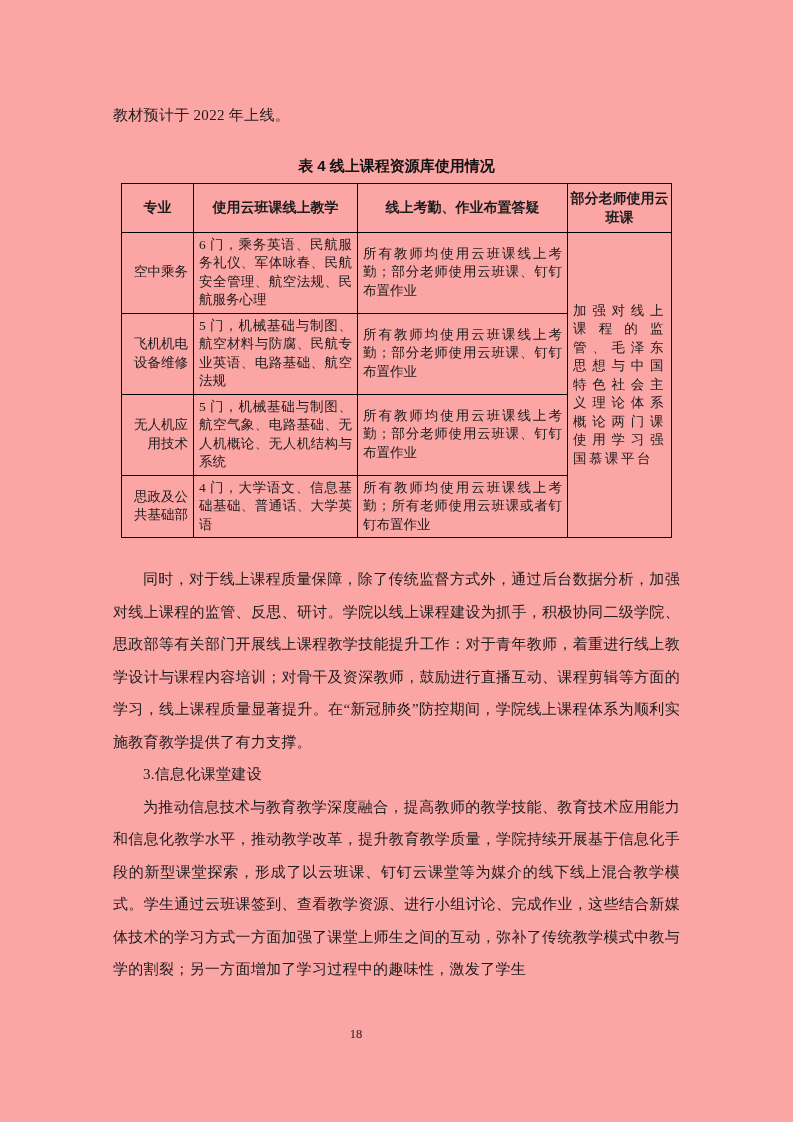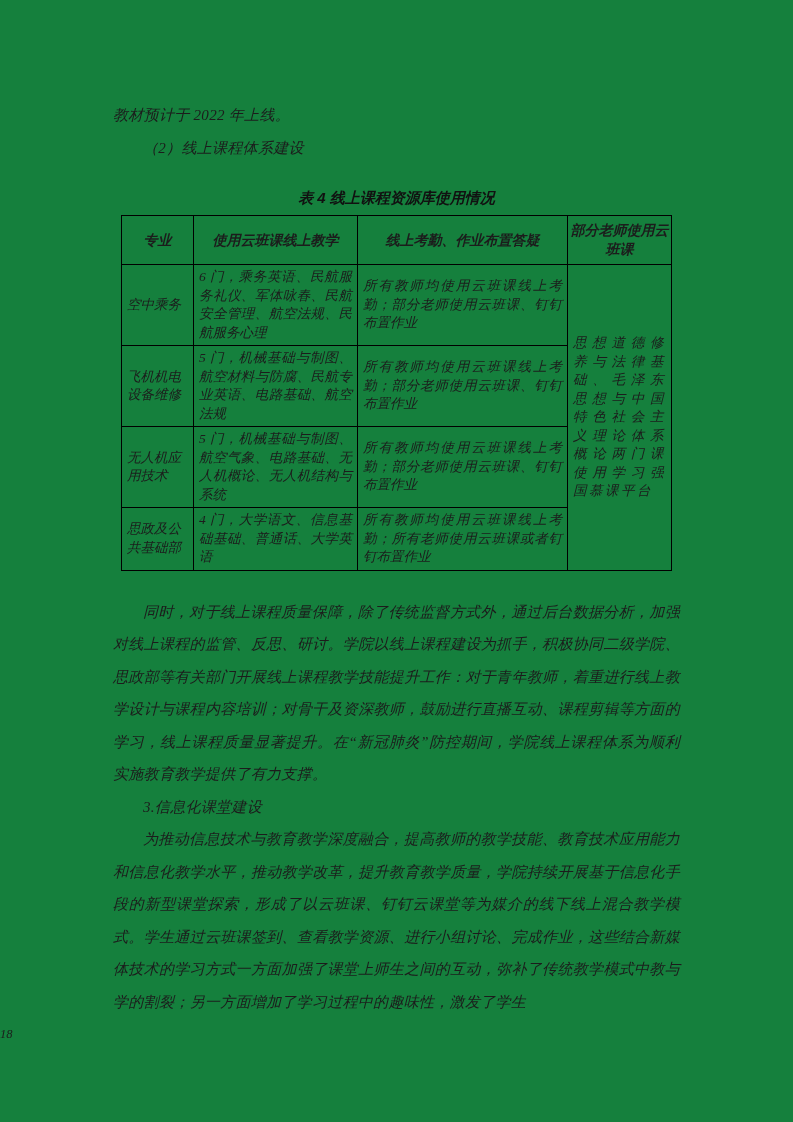--- a/index.html
+++ b/index.html
@@ -1,23 +1,22 @@
 <!DOCTYPE html>
 <html><head>
 <meta charset="utf-8">
 <style>
   html,body { margin:0; padding:0; background:#ffffff; }
   .page {
     position:relative;
     width:793px; height:1122px;
-    background:#15803d;
+    background:#fca5a5;
     font-family:"Liberation Serif","DejaVu Serif",serif;
     color:#1c1c1c;
     overflow:hidden;
-    font-style:italic;
   }
   .content {
     position:absolute;
     left:113px; top:99px;
     width:567px;
   }
   .para {
     margin:0;
     font-size:15px;
     line-height:32.5px;
@@ -51,48 +50,48 @@
     word-break:break-all;
   }
   table.usage th {
     font-family:"Liberation Sans","DejaVu Sans",sans-serif;
     font-weight:bold;
     font-size:14px;
     line-height:19px;
     text-align:center;
     padding:5px 2px;
   }
-  td.cell-major { text-align:left; padding:3px 3px; }
+  td.cell-major { text-align:right; padding:3px 3px; }
   td.cell-courses { text-align:justify; text-justify:inter-ideograph; }
   td.cell-attendance { text-align:justify; text-justify:inter-ideograph; }
   td.cell-resource {
     text-align:justify;
     text-justify:inter-ideograph;
     letter-spacing:2.5px;
     line-height:25px;
     padding:4px 8px;
   }
   .after-table { margin-top:25px; }
   .page-number {
     position:absolute;
     left:0; top:1027px;
     width:712px;
+    text-align:center;
     font-size:12.5px;
     color:#1c1c1c;
   }
 </style>
 </head>
 <body>
 
 <div class="page">
   <div class="content">
 
     <p class="para">教材预计于 2022 年上线。</p>
 
-    <p class="para indent">（2）线上课程体系建设</p>
 
 
     <div class="table-caption">表 4 线上课程资源库使用情况</div>
 
     <table class="usage">
       <colgroup>
         <col style="width:72px">
         <col style="width:164px">
         <col style="width:210px">
         <col style="width:104px">
@@ -103,21 +102,21 @@
           <th>使用云班课线上教学</th>
           <th>线上考勤、作业布置答疑</th>
           <th>部分老师使用云班课</th>
         </tr>
       </thead>
       <tbody>
         <tr>
           <td class="cell-major">空中乘务</td>
           <td class="cell-courses">6 门，乘务英语、民航服务礼仪、军体咏春、民航安全管理、航空法规、民航服务心理</td>
           <td class="cell-attendance">所有教师均使用云班课线上考勤；部分老师使用云班课、钉钉布置作业</td>
-          <td class="cell-resource" rowspan="4">思想道德修养与法律基础、毛泽东思想与中国特色社会主义理论体系概论两门课使用学习强国慕课平台</td>
+          <td class="cell-resource" rowspan="4">加强对线上课程的监管、毛泽东思想与中国特色社会主义理论体系概论两门课使用学习强国慕课平台</td>
         </tr>
         <tr>
           <td class="cell-major">飞机机电设备维修</td>
           <td class="cell-courses">5 门，机械基础与制图、航空材料与防腐、民航专业英语、电路基础、航空法规</td>
           <td class="cell-attendance">所有教师均使用云班课线上考勤；部分老师使用云班课、钉钉布置作业</td>
         </tr>
         <tr>
           <td class="cell-major">无人机应用技术</td>
           <td class="cell-courses">5 门，机械基础与制图、航空气象、电路基础、无人机概论、无人机结构与系统</td>
           <td class="cell-attendance">所有教师均使用云班课线上考勤；部分老师使用云班课、钉钉布置作业</td>

